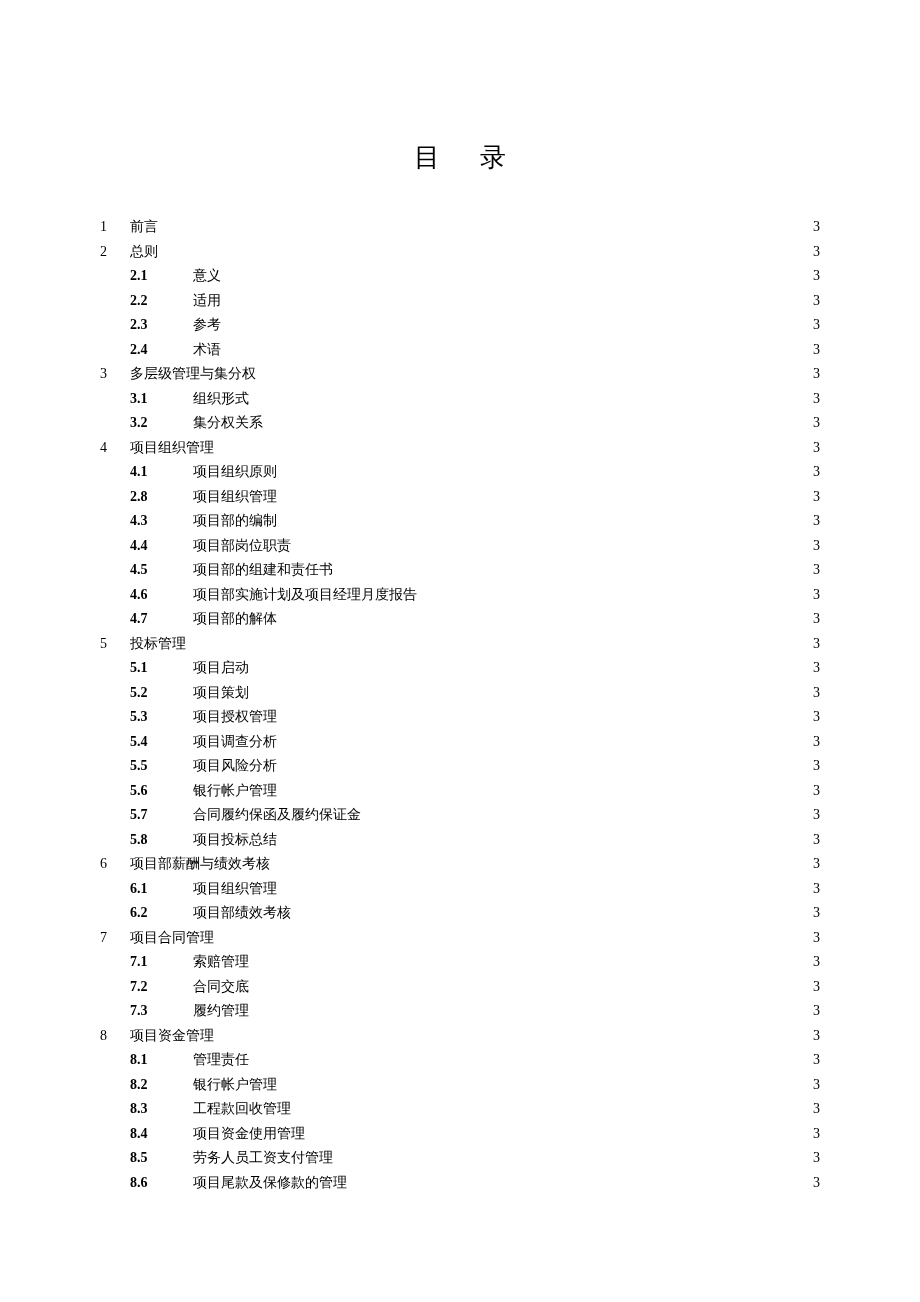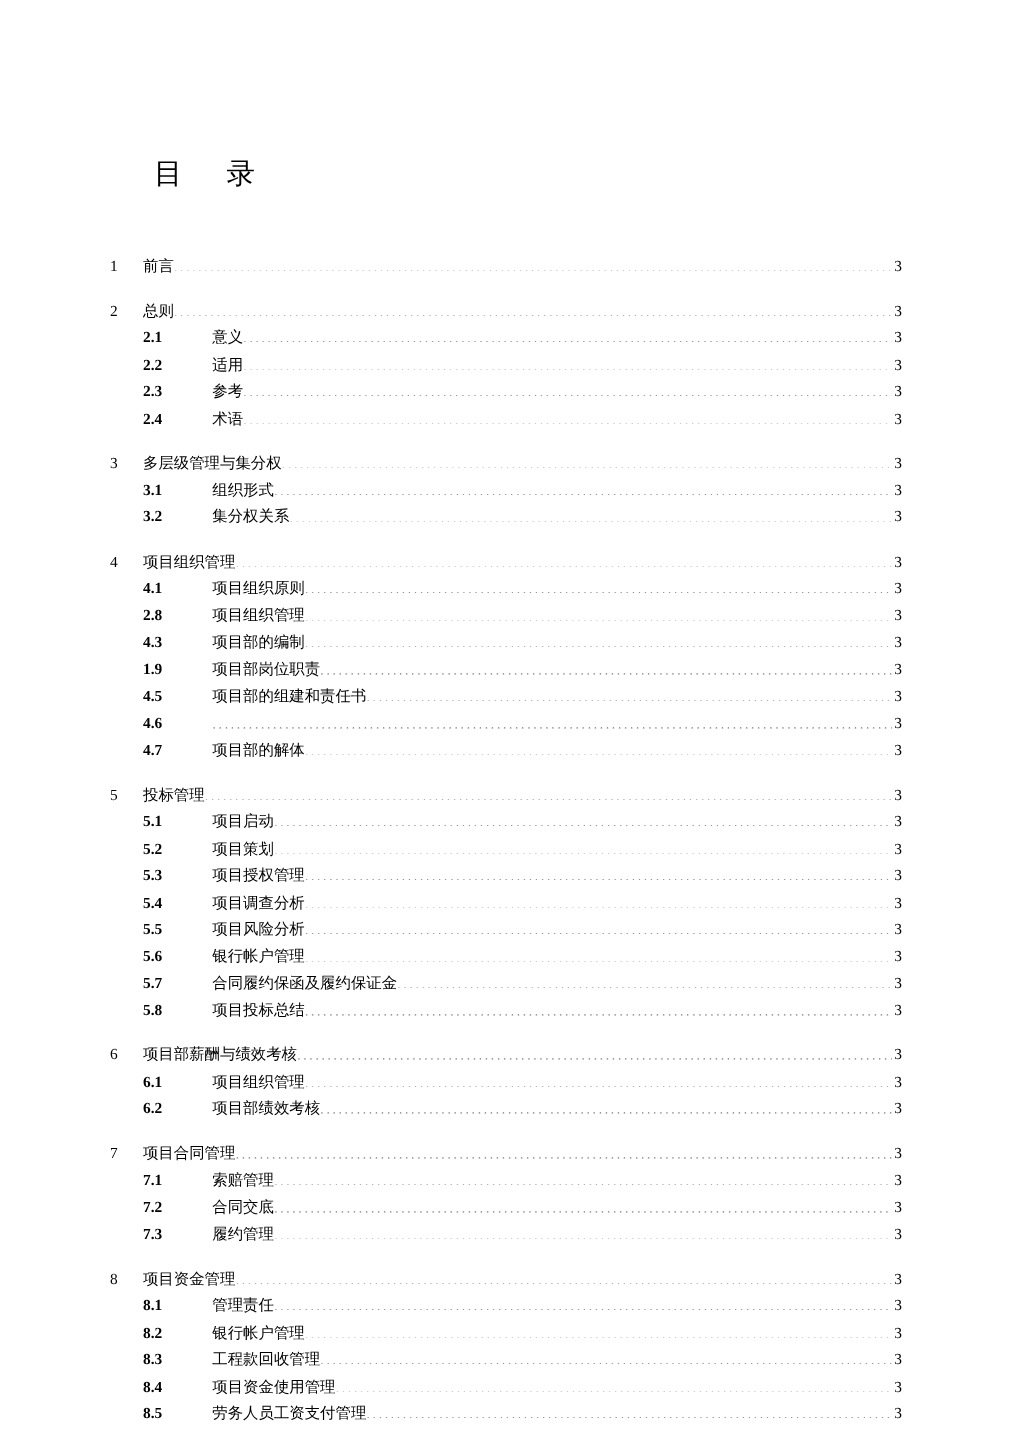--- a/index.html
+++ b/index.html
@@ -9,20 +9,21 @@
     }
     body {
       background: #ffffff;
       font-family: "SimSun", "宋体", serif;
       width: 920px;
       height: 1302px;
       padding: 140px 100px 100px 100px;
       color: #000;
     }
     .title {
+      text-align: center;
       font-size: 26px;
       font-weight: normal;
       margin-bottom: 40px;
       letter-spacing: 40px;
       padding-left: 40px;
     }
     .toc {
       font-size: 14px;
       line-height: 1.75;
     }
@@ -33,21 +34,20 @@
     }
     .toc-row.level1 .col-num {
       width: 30px;
       flex-shrink: 0;
     }
     .toc-row.level1 .col-sub {
       width: 0;
     }
     .toc-row.level1 .col-text {
       padding-left: 0;
-      margin-top: 16px;
     }
     .toc-row.level2 .col-num {
       width: 30px;
       flex-shrink: 0;
     }
     .toc-row.level2 .col-sub {
       width: 63px;
       flex-shrink: 0;
       padding-left: 0;
       font-weight: bold;
@@ -173,35 +173,36 @@
     </div>
     <div class="toc-row level2">
       <span class="col-num"></span>
       <span class="col-sub">4.3</span>
       <span class="col-text">项目部的编制</span>
       <span class="dots"></span>
       <span class="page">3</span>
     </div>
     <div class="toc-row level2">
       <span class="col-num"></span>
-      <span class="col-sub">1.9</span>
+      <span class="col-sub">4.4</span>
       <span class="col-text">项目部岗位职责</span>
       <span class="dots"></span>
       <span class="page">3</span>
     </div>
     <div class="toc-row level2">
       <span class="col-num"></span>
       <span class="col-sub">4.5</span>
       <span class="col-text">项目部的组建和责任书</span>
       <span class="dots"></span>
       <span class="page">3</span>
     </div>
     <div class="toc-row level2">
       <span class="col-num"></span>
       <span class="col-sub">4.6</span>
+      <span class="col-text">项目部实施计划及项目经理月度报告</span>
       <span class="dots"></span>
       <span class="page">3</span>
     </div>
     <div class="toc-row level2">
       <span class="col-num"></span>
       <span class="col-sub">4.7</span>
       <span class="col-text">项目部的解体</span>
       <span class="dots"></span>
       <span class="page">3</span>
     </div>

